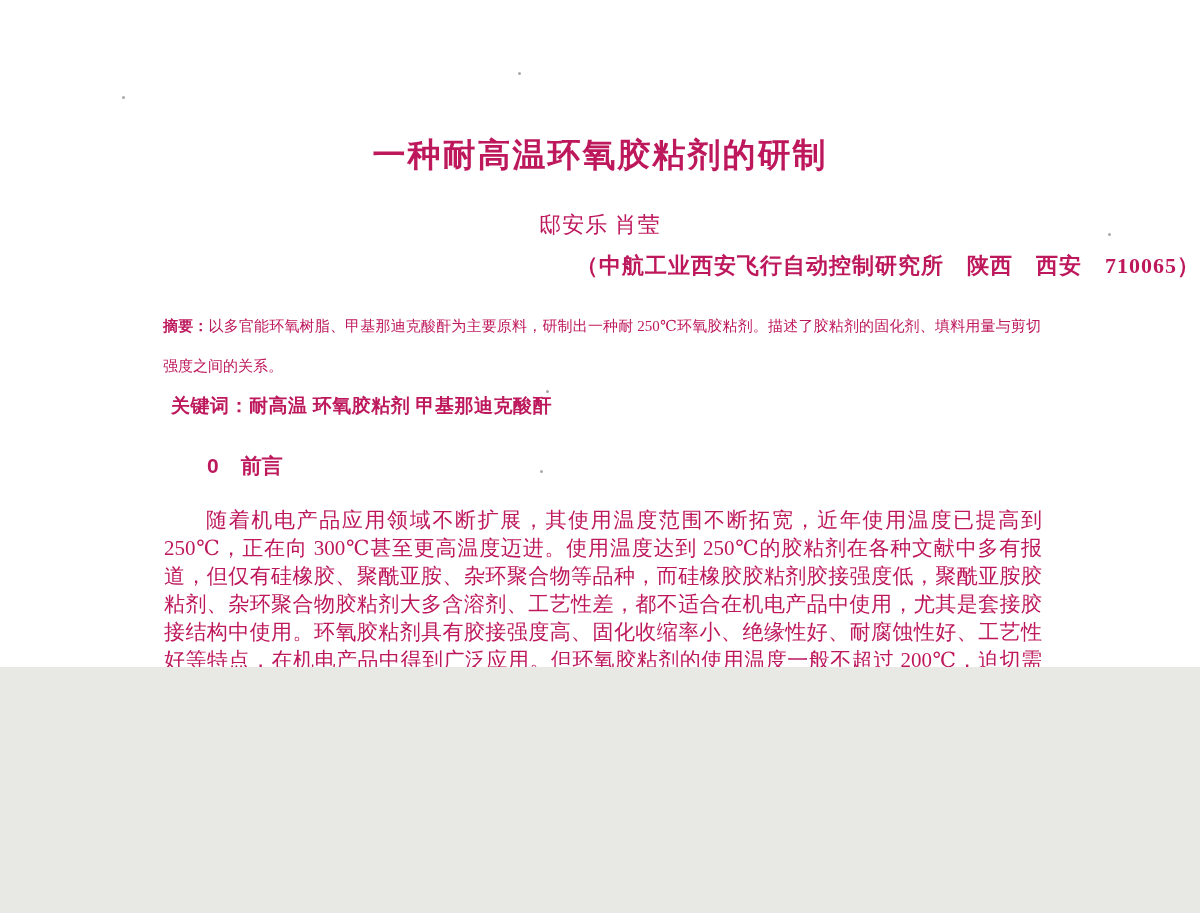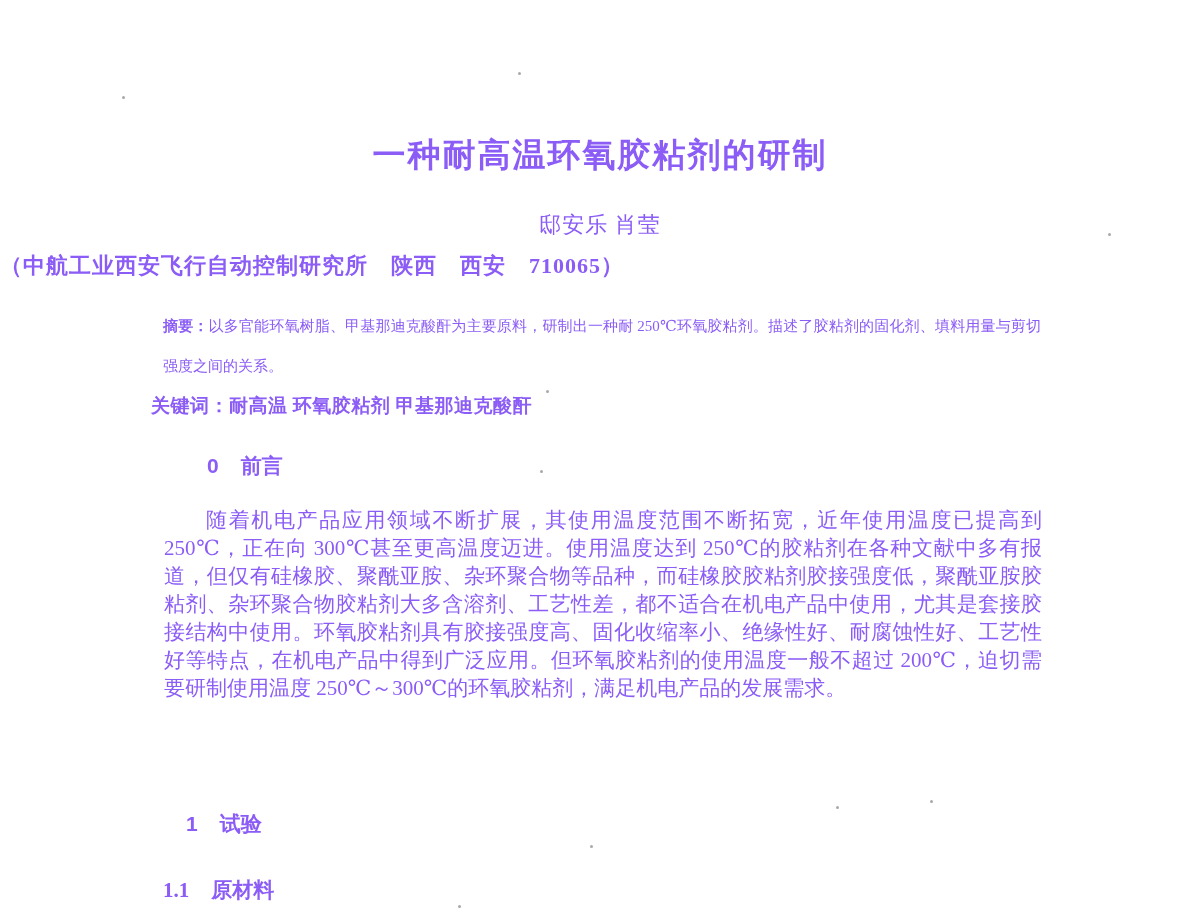--- a/index.html
+++ b/index.html
@@ -1,48 +1,48 @@
 <!DOCTYPE html>
 <html><head>
 <meta charset="utf-8">
 <style>
   html,body{margin:0;padding:0;background:#e8e8e4;}
   .page{
     position:relative;
-    width:1200px;height:913px;
+    width:1200px;height:667px;
     background:#ffffff;
     margin:0 auto;
     overflow:hidden;
     font-family:"Liberation Serif","DejaVu Serif",serif;
-    color:#8b5cf6;
+    color:#be185d;
   }
   .doc-title{
     position:absolute;top:133px;left:0;width:1200px;
     text-align:center;
     font-size:33px;font-weight:bold;letter-spacing:2px;
     font-family:"Liberation Sans","DejaVu Sans",sans-serif;
   }
   .authors{
     position:absolute;top:210px;left:0;width:1200px;
     text-align:center;font-size:22px;font-weight:normal;
     letter-spacing:1px;
   }
   .affiliation{
     position:absolute;top:251px;left:0;width:1200px;
-    text-align:left;font-size:22px;font-weight:bold;
+    text-align:right;font-size:22px;font-weight:bold;
     letter-spacing:1px;
   }
   .abstract{
     position:absolute;top:306px;left:163px;width:878px;
     font-size:15px;line-height:40px;
     text-align:justify;
   }
   .abstract .lbl{font-weight:bold;}
   .keywords{
-    position:absolute;top:393px;left:151px;width:878px;
+    position:absolute;top:393px;left:171px;width:878px;
     font-size:19px;font-weight:bold;letter-spacing:0.5px;
   }
   .sec-head{
     position:absolute;left:163px;
     font-size:21px;font-weight:bold;
     font-family:"Liberation Sans","DejaVu Sans",sans-serif;
   }
   .sec-head .num{display:inline-block;margin-right:22px;}
   .sec-0{top:452px;margin-left:44px;}
   .sec-1{top:810px;margin-left:23px;}

